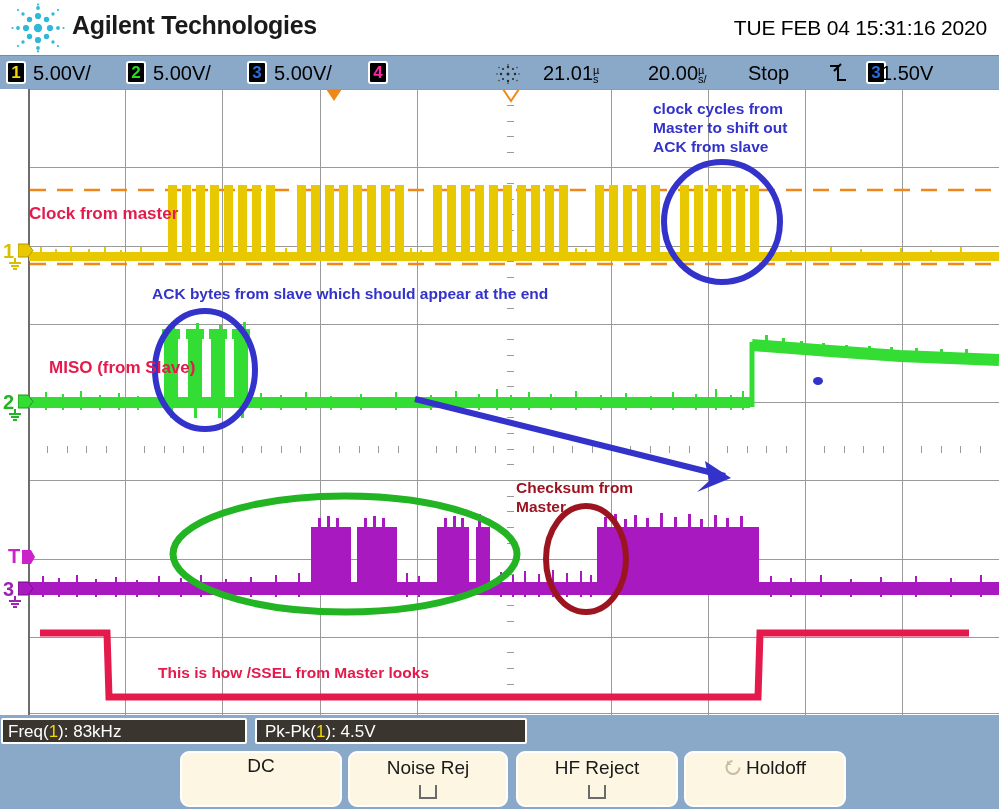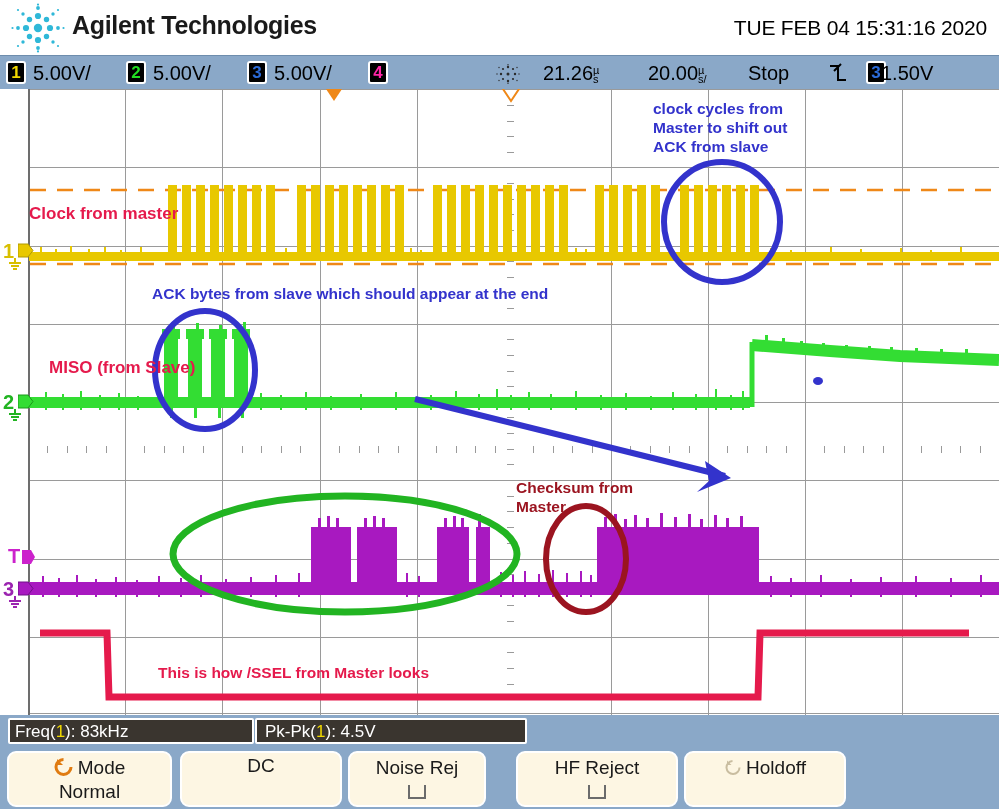--- a/index.html
+++ b/index.html
@@ -124,21 +124,21 @@
         <circle cx="14" cy="19.3" r="0.7"></circle>
       <circle cx="3" cy="10" r="0.7"></circle>
         <circle cx="25" cy="10" r="0.7"></circle>
       <circle cx="5" cy="3.5" r="0.7"></circle>
         <circle cx="23" cy="3.5" r="0.7"></circle>
       <circle cx="5" cy="16.5" r="0.7"></circle>
         <circle cx="23" cy="16.5" r="0.7"></circle>
     </g>
   </svg>
 
-  <div class="ibtxt" style="left:543px;"><span>21.26</span><span class="usym"><i>µ</i><i>s</i></span></div>
+  <div class="ibtxt" style="left:543px;"><span>21.01</span><span class="usym"><i>µ</i><i>s</i></span></div>
 
   <div class="ibtxt" style="left:648px;"><span>20.00</span><span class="usym"><i>µ</i><i>s/</i></span></div>
 
   <div class="ibtxt" style="left:748px;">Stop</div>
 
   <svg style="position:absolute;left:828px;top:6px;width:20px;height:22px;" viewBox="0 0 20 22">
     <path d="M2 4 L10 4 L10 18 L18 18" stroke="#000" stroke-width="2" fill="none"></path>
     <path d="M13 2 L6 9" stroke="#000" stroke-width="2" fill="none"></path>
   </svg>
 
@@ -584,43 +584,34 @@
 
 
   <div class="wlabel" style="left: 516px; top: 390px; font-size: 15.5px; color: rgb(155, 20, 32); white-space: pre;">Checksum from
 Master</div>
 
   <div class="wlabel" style="left: 158px; top: 575px; font-size: 15.5px; color: rgb(229, 26, 76); white-space: pre;">This is how /SSEL from Master looks</div>
 </div>
 
 <div id="measbar">
 
-  <div class="measbox" style="left:8px;width:246px;">
+  <div class="measbox" style="left:1px;width:246px;">
     <b>Freq(</b><b style="color:#f0d800">1</b><b>): </b><b>83kHz</b>
   </div>
 
   <div class="measbox" style="left:255px;width:272px;padding-left:8px;">
     <b>Pk-Pk(</b><b style="color:#f0d800">1</b><b>): </b><b>4.5V</b>
   </div>
 
-  <div class="softkey" style="left:7px;width:165px;">
-    <div class="skline1">
-      <svg class="skicon" width="20" height="18" viewBox="0 0 20 18">
-        <path d="M17 9 A7.5 7.5 0 1 1 9.5 1.5" stroke="#e07b10" stroke-width="3" fill="none"></path>
-        <path d="M3 1 L3 7 L9 7 Z" fill="#e07b10"></path>
-      </svg><span>Mode</span>
-    </div>
-    <div class="skline2">Normal</div>
-  </div>
 
   <div class="softkey" style="left:180px;width:162px;">
     <div class="skline2">DC</div>
   </div>
 
-  <div class="softkey" style="left:348px;width:138px;text-align:center;">
+  <div class="softkey" style="left:348px;width:160px;text-align:center;">
     <div class="skline1">Noise Rej</div>
     <div class="skbox"></div>
   </div>
 
   <div class="softkey" style="left:516px;width:162px;">
     <div class="skline1">HF Reject</div>
     <div class="skbox"></div>
   </div>
 
   <div class="softkey" style="left:684px;width:162px;">

